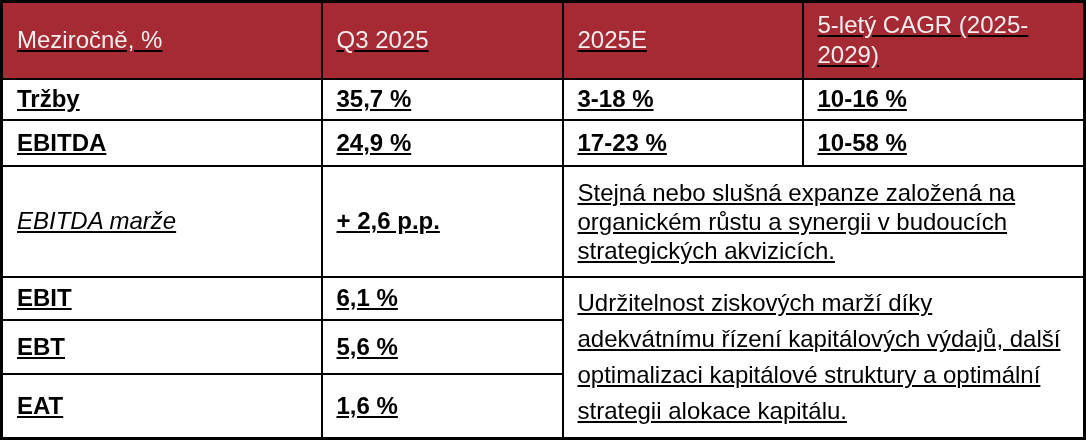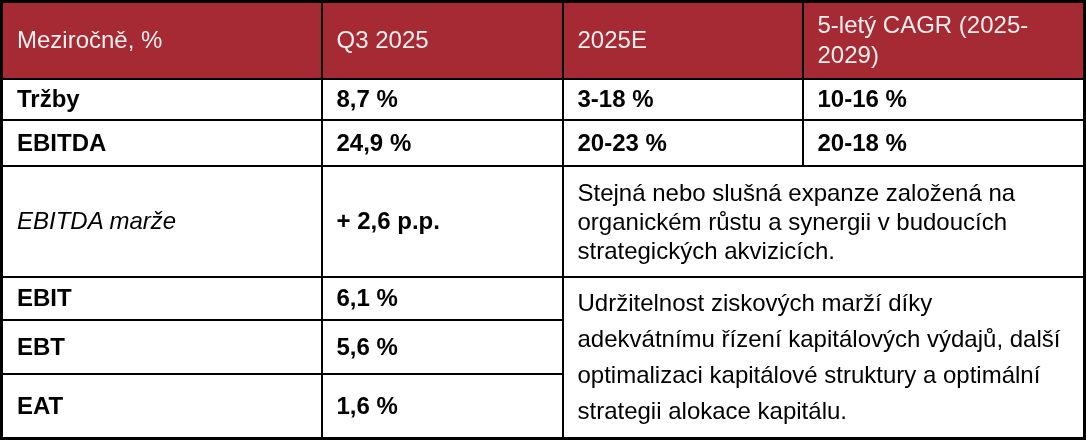--- a/index.html
+++ b/index.html
@@ -12,20 +12,21 @@
   .page{
     width:1086px;height:445px;
     font-family:"Liberation Sans","DejaVu Sans",sans-serif;
     color:#000;
   }
   table.fin{
     width:1086px;height:394px;
     border-collapse:collapse;
     table-layout:fixed;
     border:3px solid var(--border-color);
+    text-decoration:underline;
   }
   table.fin th, table.fin td{
     border:2px solid var(--border-color);
     padding:2px 14px;
     vertical-align:middle;
     text-align:left;
     font-size:24px;
     overflow:hidden;
   }
   thead th{
@@ -68,29 +69,29 @@
       <tr class="r-header">
         <th>Meziročně, %</th>
         <th>Q3 2025</th>
         <th>2025E</th>
         <th>5-letý CAGR (2025-2029)</th>
       </tr>
     </thead>
     <tbody>
       <tr class="r-trzby">
         <td class="metric">Tržby</td>
-        <td class="value">8,7 %</td>
+        <td class="value">35,7 %</td>
         <td class="value">3-18 %</td>
         <td class="value">10-16 %</td>
       </tr>
       <tr class="r-ebitda">
         <td class="metric">EBITDA</td>
         <td class="value">24,9 %</td>
-        <td class="value">20-23 %</td>
-        <td class="value">20-18 %</td>
+        <td class="value">17-23 %</td>
+        <td class="value">10-58 %</td>
       </tr>
       <tr class="r-marze">
         <td class="metric italic">EBITDA marže</td>
         <td class="value">+ 2,6 p.p.</td>
         <td class="note" colspan="2">Stejná nebo slušná expanze založená na organickém růstu a synergii v budoucích strategických akvizicích.</td>
       </tr>
       <tr class="r-ebit">
         <td class="metric">EBIT</td>
         <td class="value">6,1 %</td>
         <td class="note loose" colspan="2" rowspan="3">Udržitelnost ziskových marží díky adekvátnímu řízení kapitálových výdajů, další optimalizaci kapitálové struktury a optimální strategii alokace kapitálu.</td>

